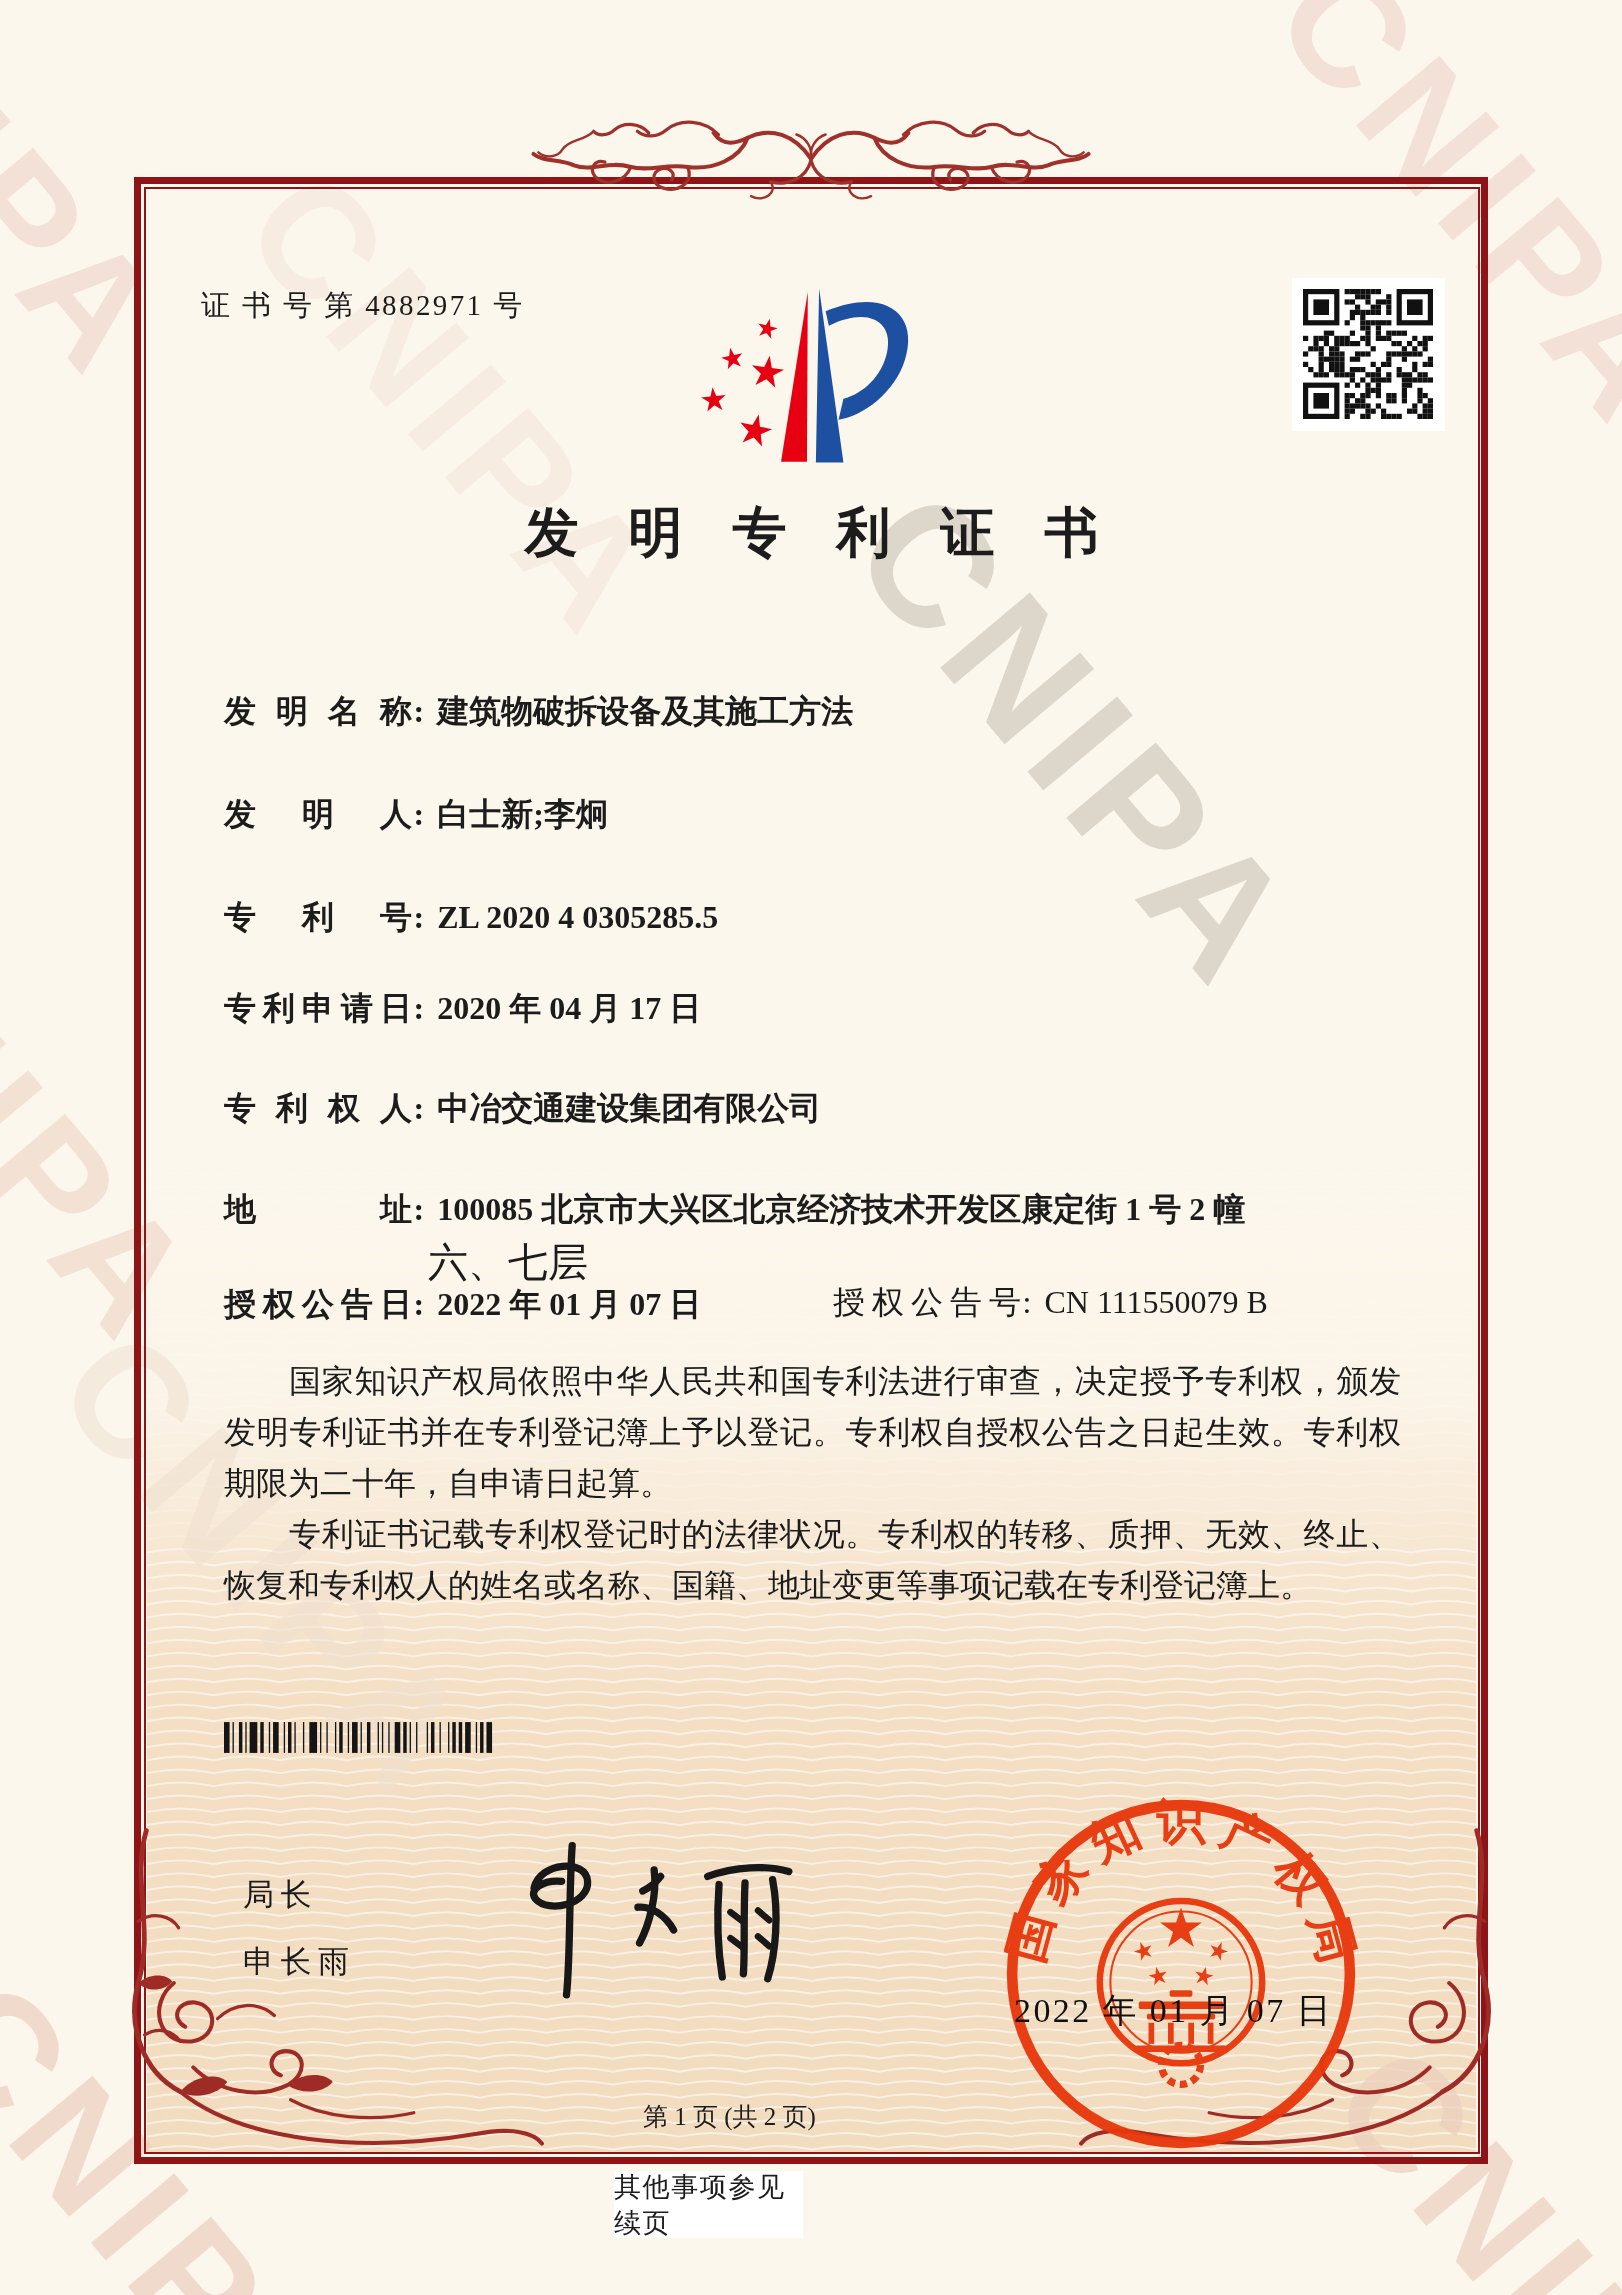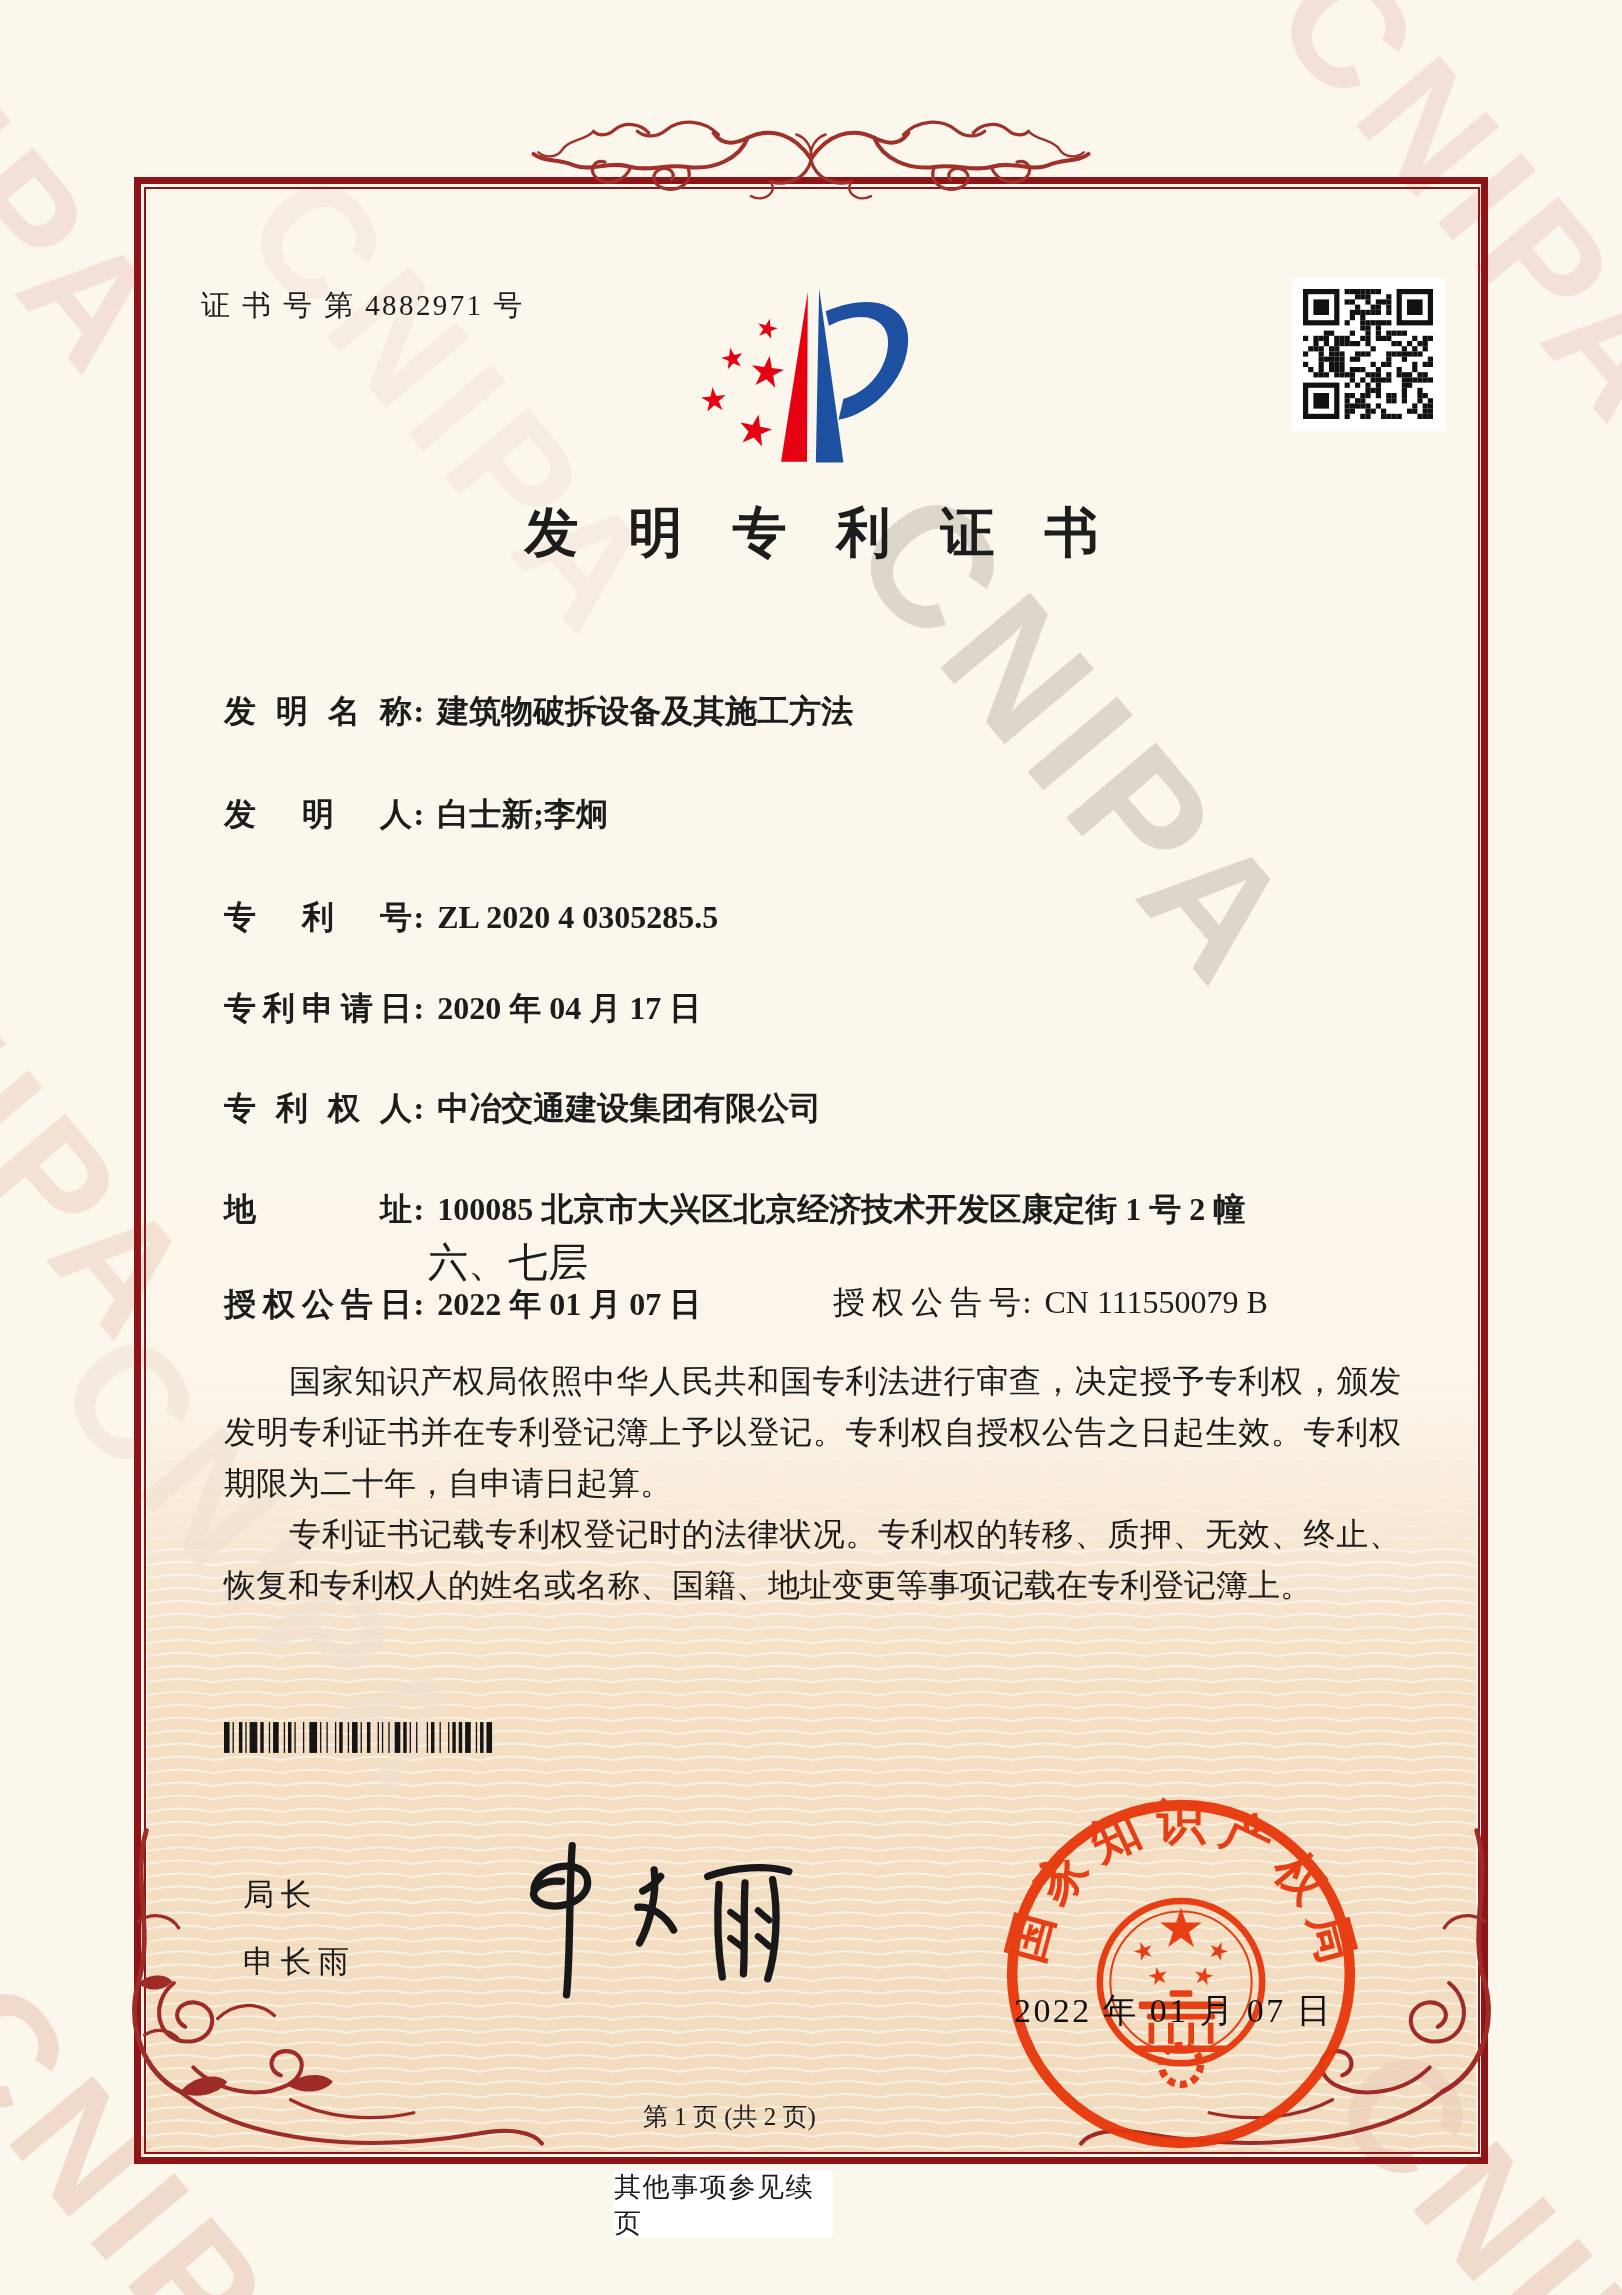--- a/index.html
+++ b/index.html
@@ -37,21 +37,21 @@
   .barcode{left:224px;top:1722px;width:271px;height:31px;z-index:5;}
   
   .signer-title{left:243px;top:1874px;font-size:31px;letter-spacing:6.5px;z-index:5;}
   .signer-name{left:243px;top:1941px;font-size:31px;letter-spacing:6.5px;z-index:5;}
   .signature{left:487px;top:1834px;width:357px;height:183px;z-index:5;}
   
   .seal{left:1004px;top:1797px;width:354px;height:354px;z-index:6;}
   .seal-date{left:1014px;top:1988px;font-size:34px;letter-spacing:2.4px;color:#101010;z-index:7;white-space:nowrap;}
   
   .page-info{left:643px;top:2100px;font-size:25px;z-index:5;}
-  .note-box{left:614px;top:2171px;width:219px;height:67px;background:#ffffff;display:flex;
+  .note-box{left:614px;top:2171px;width:189px;height:67px;background:#ffffff;display:flex;
             align-items:center;justify-content:center;font-size:27px;letter-spacing:1.6px;z-index:5;}
   .orn-top{left:527px;top:102px;width:568px;height:104px;z-index:4;}
   .fl{width:454px;height:344px;z-index:4;}
 </style>
 </head>
 <body>
 
 <div class="page">
 
   <div class="abs waveband">

